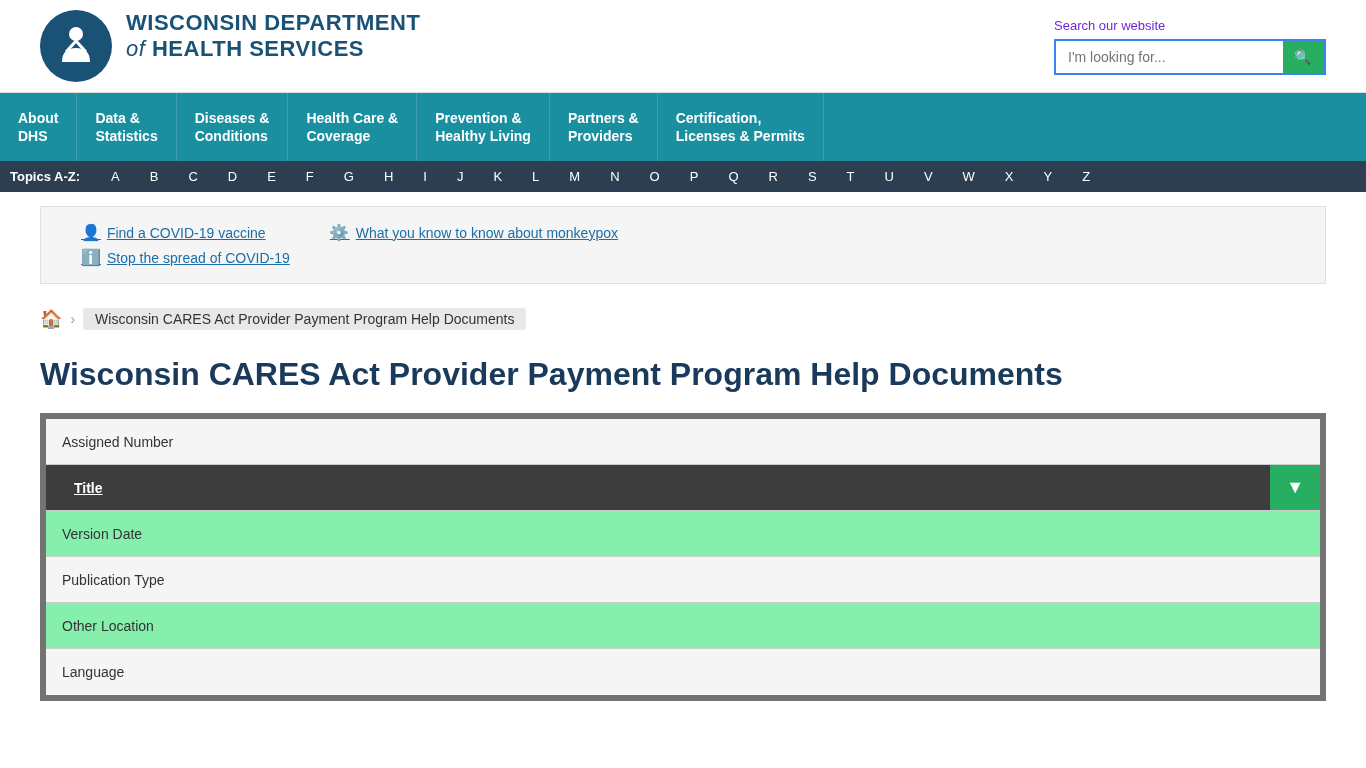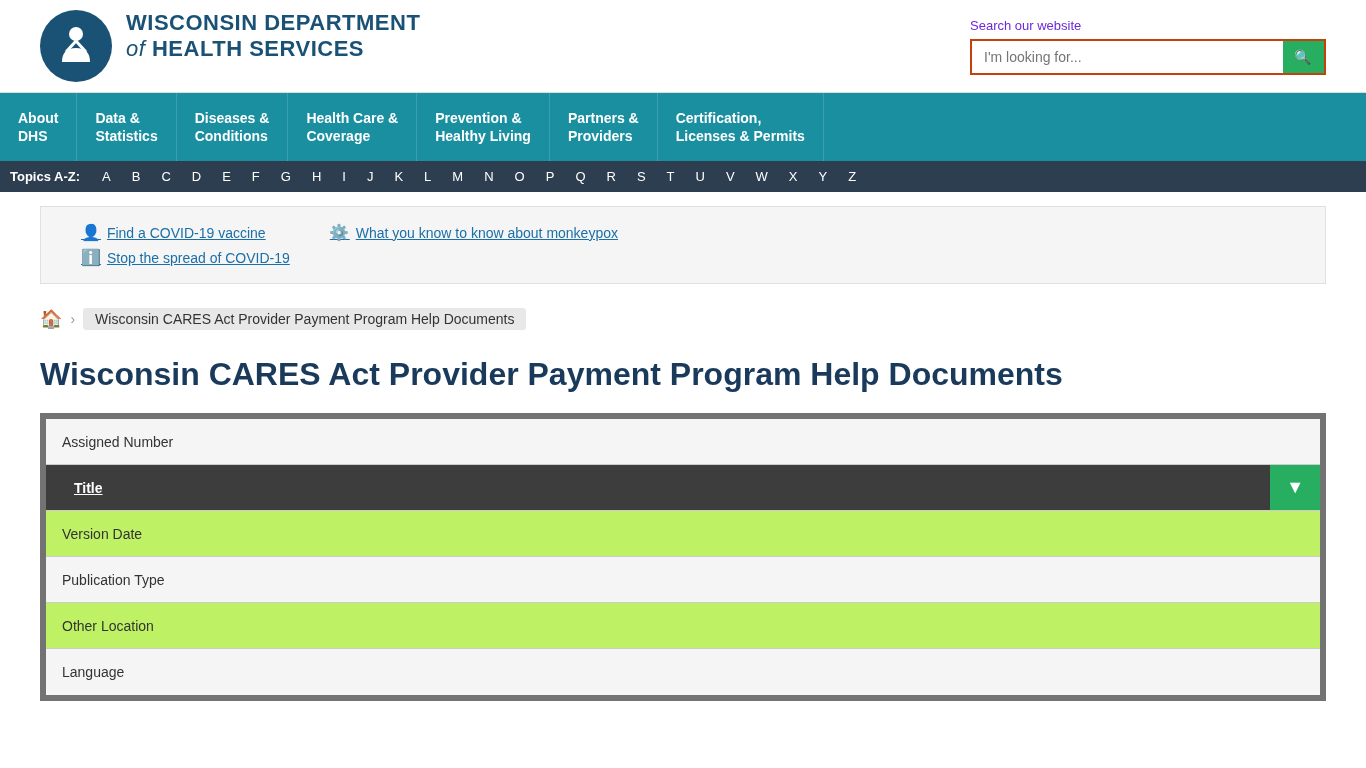--- a/index.html
+++ b/index.html
@@ -52,22 +52,22 @@
       flex-direction: column;
       gap: 6px;
     }
     .search-label {
       font-size: 13px;
       color: #6d28d9;
     }
     .search-box {
       display: flex;
       align-items: center;
-      border: 2px solid #c2410c;
-      width: 356px;
+      border: 2px solid #3b82f6;
+      width: 272px;
     }
     .search-box input {
       flex: 1;
       border: none;
       outline: none;
       padding: 8px 12px;
       font-size: 14px;
       color: #aaa;
     }
     .search-box button {
@@ -97,21 +97,21 @@
       line-height: 1.3;
       border-right: 1px solid rgba(255,255,255,0.15);
     }
 
     
     .az-bar {
       background: #2c3e50;
       display: flex;
       align-items: center;
       padding: 6px 10px;
-      gap: 7px;
+      gap: 16px;
       flex-wrap: wrap;
     }
     .az-label {
       color: #fff;
       font-weight: bold;
       font-size: 13px;
       margin-right: 8px;
     }
     .az-item {
       color: #fff;
@@ -190,21 +190,21 @@
       align-items: center;
       border-bottom: 1px solid #ccc;
       min-height: 46px;
     }
     .table-row:last-child { border-bottom: none; }
     .table-row.header-row {
       background: #3d3d3d;
       color: #fff;
     }
     .table-row.alt { background: #f5f5f5; }
-    .table-row.normal { background: #bef264; }
+    .table-row.normal { background: #86efac; }
     .col-label {
       padding: 12px 16px;
       font-size: 14px;
       font-weight: normal;
       flex: 1;
     }
     .header-row .col-label {
       font-weight: bold;
       color: #fff;
       text-decoration: underline;

